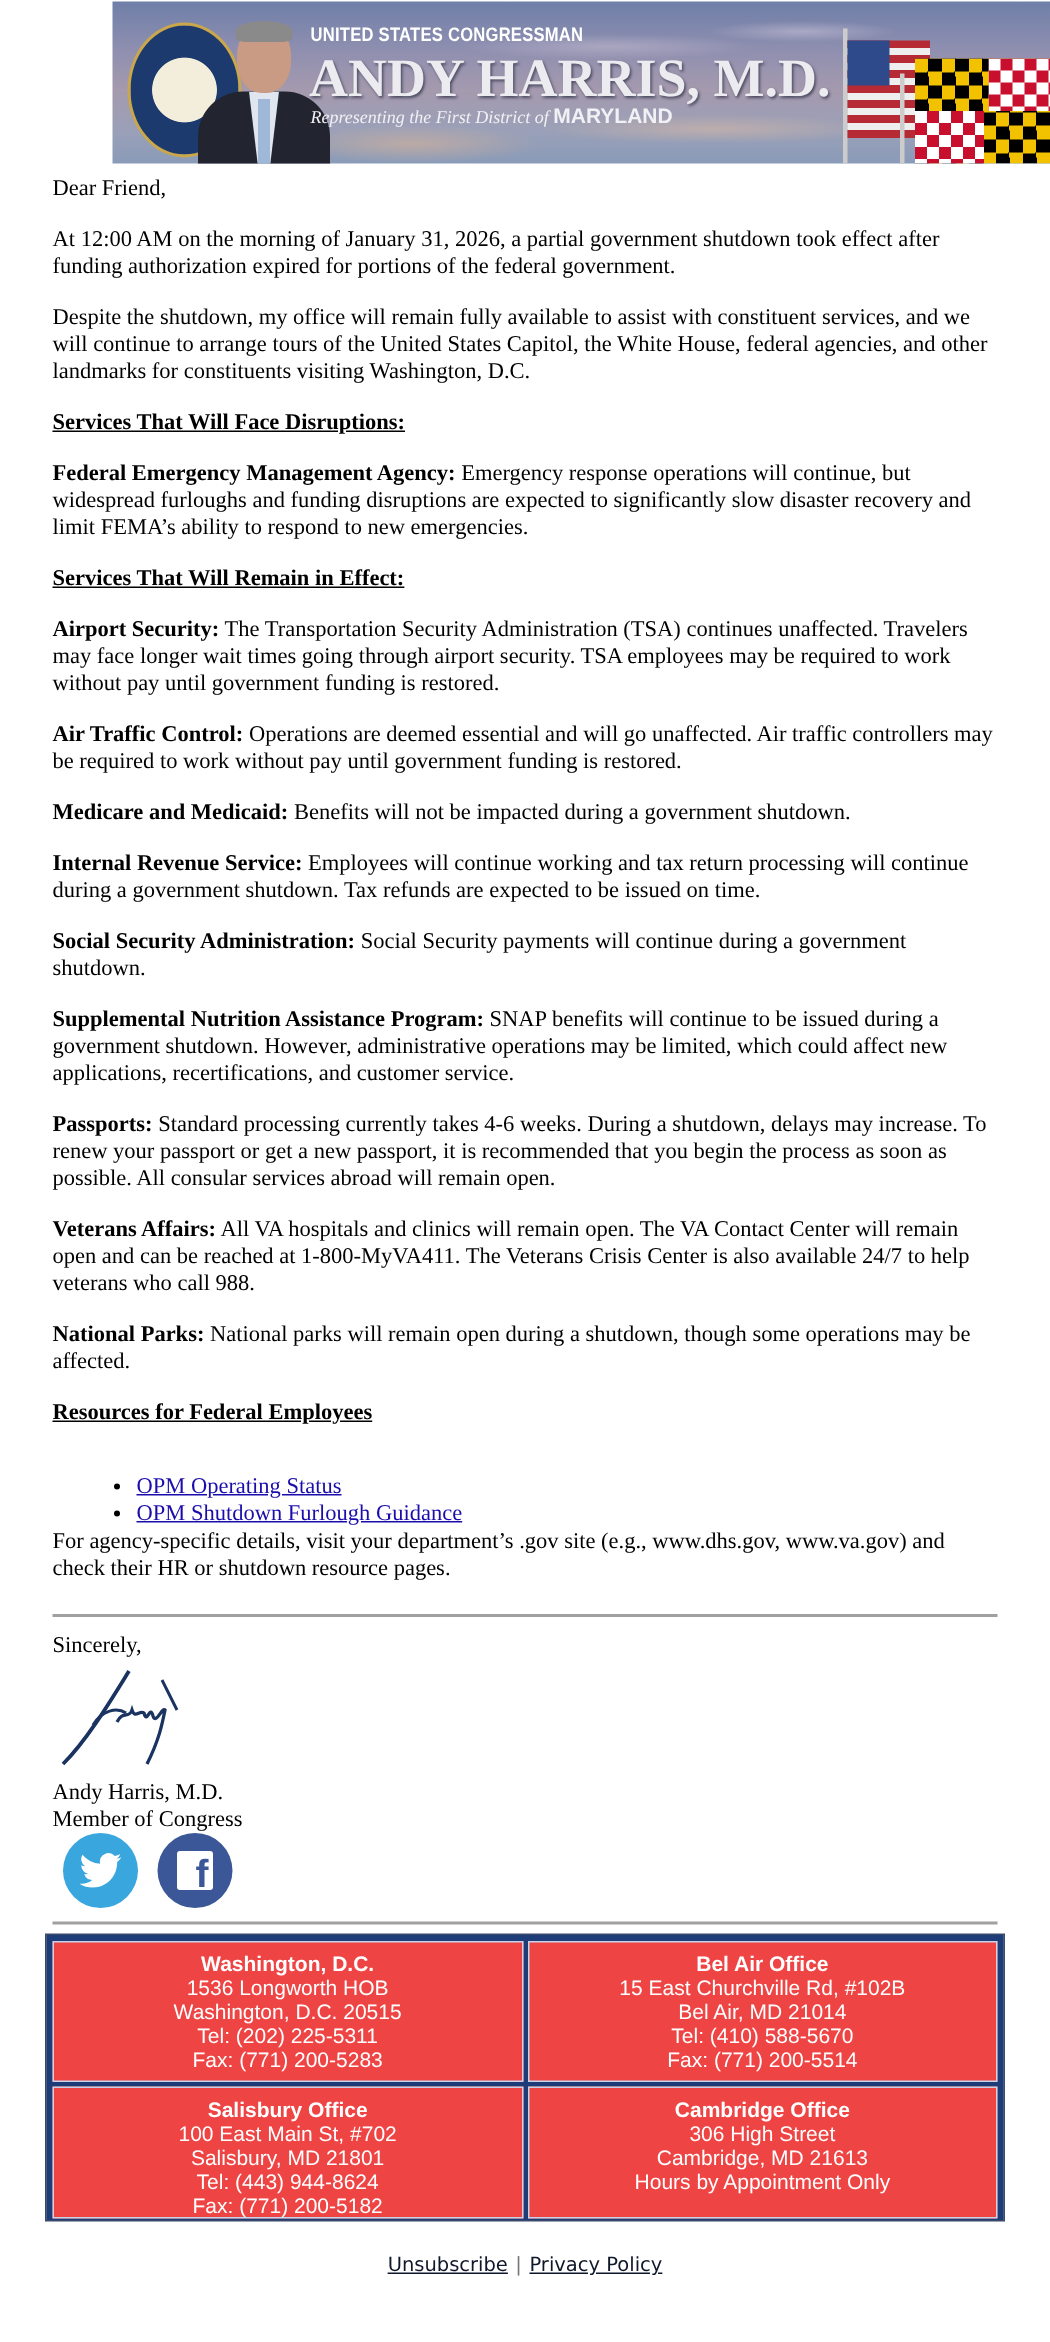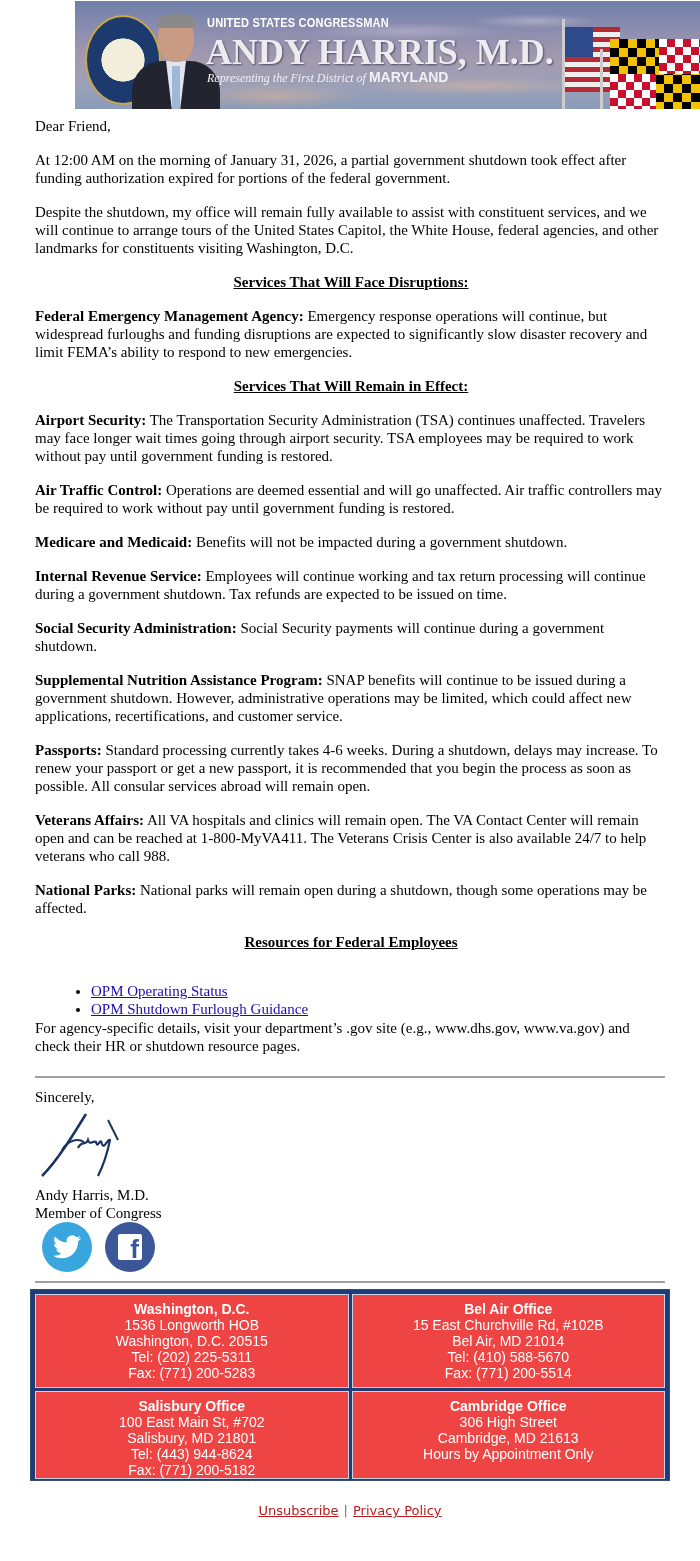--- a/index.html
+++ b/index.html
@@ -40,21 +40,21 @@
   .usflag .canton { position:absolute; left:0; top:0; width:28px; height:30px; background:#2f4a8a; }
   .mdflag { position:absolute; left:50px; top:20px; width:95px; height:70px;
             background:
               conic-gradient(#000 25%, #f2c200 0 50%, #000 0 75%, #f2c200 0) 0 0/18px 18px; }
   .mdflag .q { position:absolute; width:48%; height:50%;
                background: conic-gradient(#c8102e 25%, #fff 0 50%, #c8102e 0 75%, #fff 0) 0 0/16px 16px; }
 
   
   p { margin: 0; font-size: 15px; line-height: 18px; }
   .abs { position:absolute; left:35px; width:632px; }
-  .h { font-weight:bold; text-decoration: underline; text-align: center; }
+  .h { font-weight:bold; text-decoration: underline; }
   b { font-weight:bold; }
   ul { margin:16px; padding-left:40px; font-size:15px; line-height:18px; }
   a { color:#1a0dab; text-decoration: underline; }
   .rule { position:absolute; left:35px; width:630px; height:0; border-top:2px solid #a0a0a0; }
 
   .sig { position:absolute; left:38px; top:1110px; width:90px; height:70px; }
 
   .social { position:absolute; top:1222px; width:50px; height:50px; border-radius:50%; display:flex; align-items:center; justify-content:center; }
   .tw { left:42px; background:#39a6dd; }
   .fb { left:105px; background:#3b5797; }
@@ -65,21 +65,21 @@
   .offices { position:absolute; left:31px; top:1290px; width:638px; height:190px; background:#1e3c78;
              border:2px solid #1e3c78; box-sizing:border-box; display:grid;
              grid-template-columns: 1fr 1fr; grid-template-rows: 94px 1fr; gap:3px; padding:2px;
              outline: 1px solid #3a4a6a; }
   .office { background:#ef4444; border:1px solid #c8d3e8; color:#fff; text-align:center;
             font-family:"Liberation Sans", sans-serif; font-size:14px; line-height:16px; padding-top:6px; box-sizing:border-box; }
   .office .name { font-weight:bold; }
 
   .footer { position:absolute; left:0; width:700px; top:1503px; text-align:center;
             font-family:"DejaVu Sans", sans-serif; font-size:13px; color:#555; }
-  .footer a { color:#b91c1c; }
+  .footer a { color:#0f172a; }
   .footer .sep { margin: 0 5px; color:#777; }
 </style>
 </head>
 <body>
 
 <div class="banner">
   <div class="clouds"></div>
   <div class="seal"></div>
 
   <div class="person">

